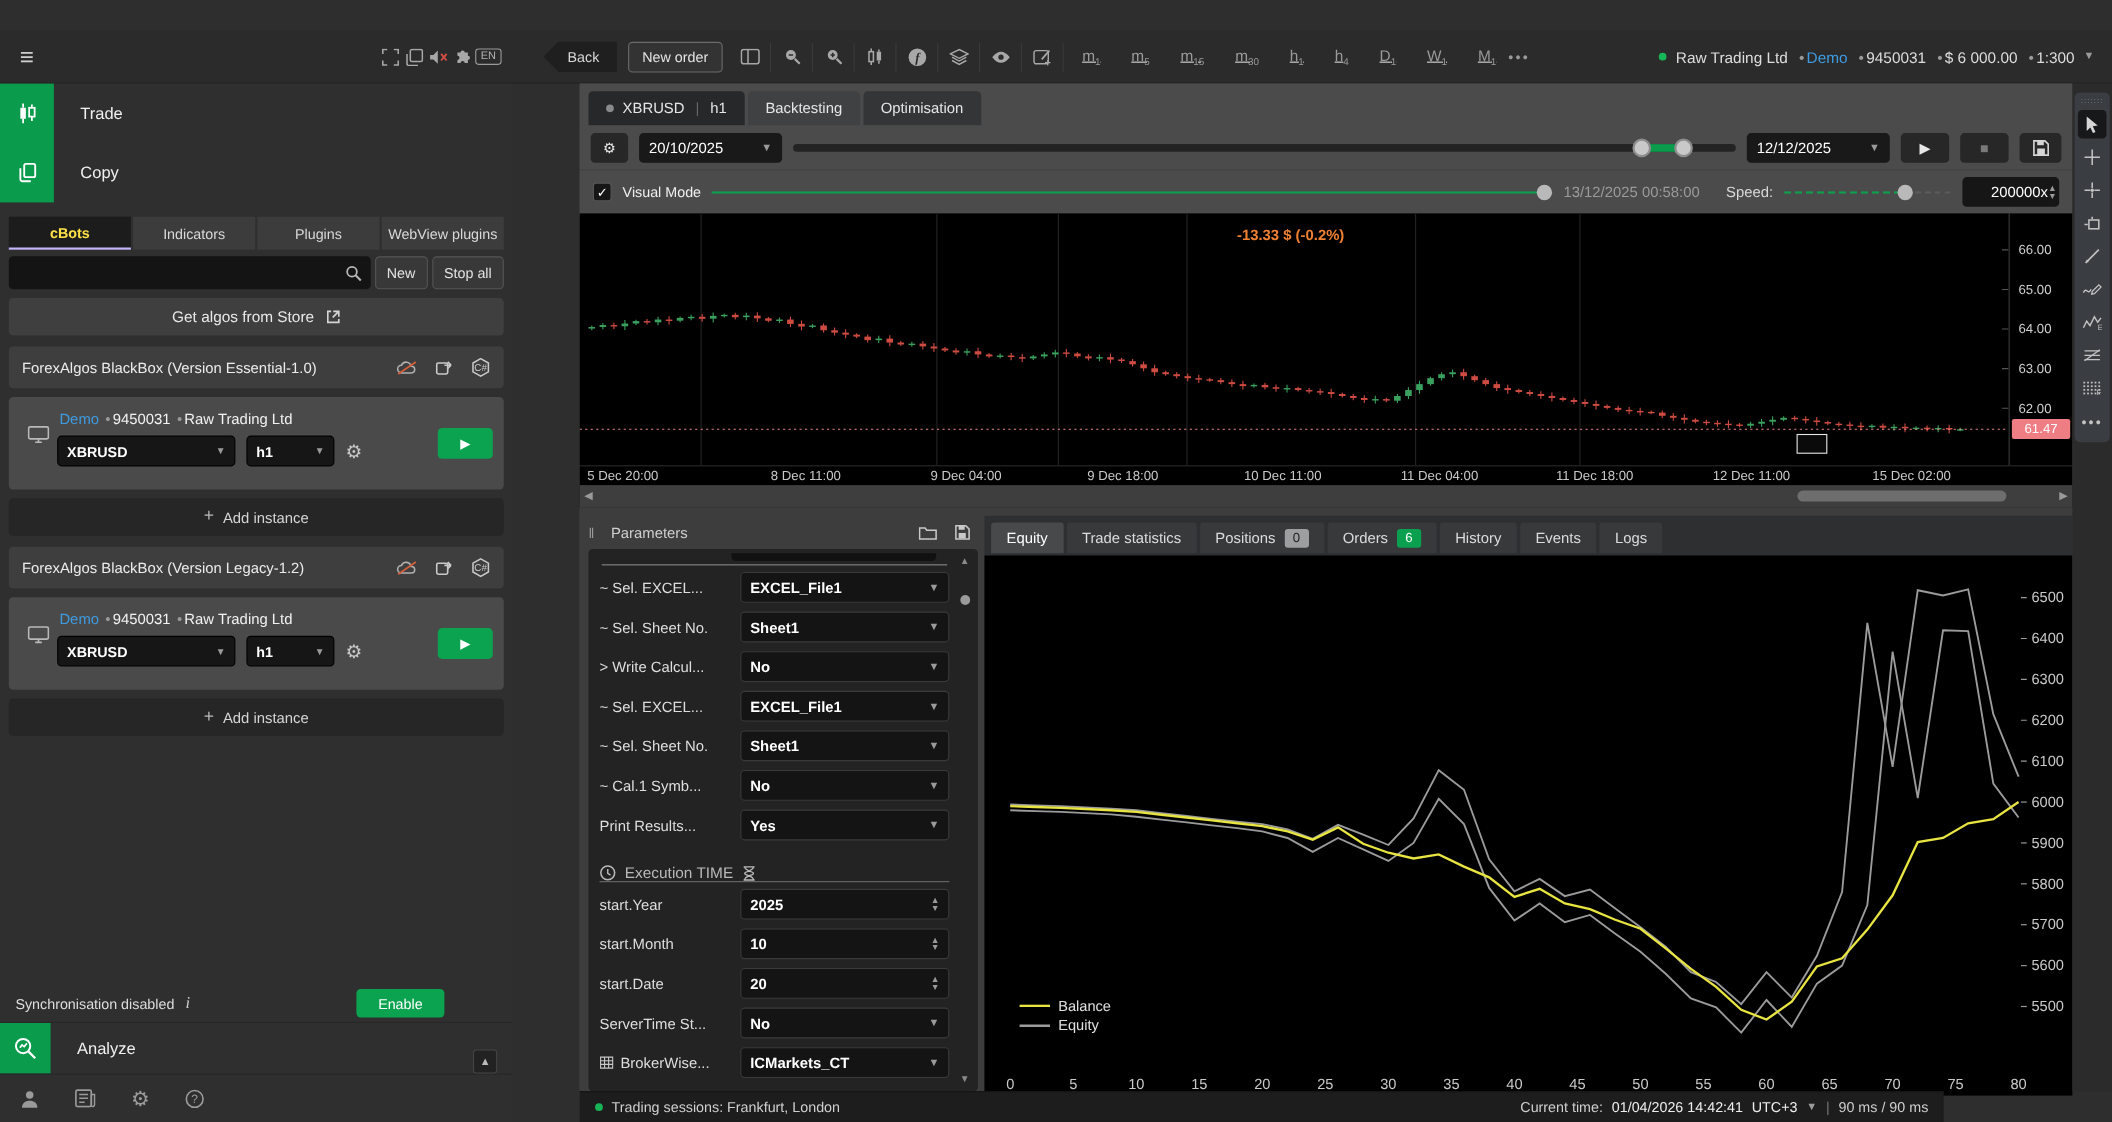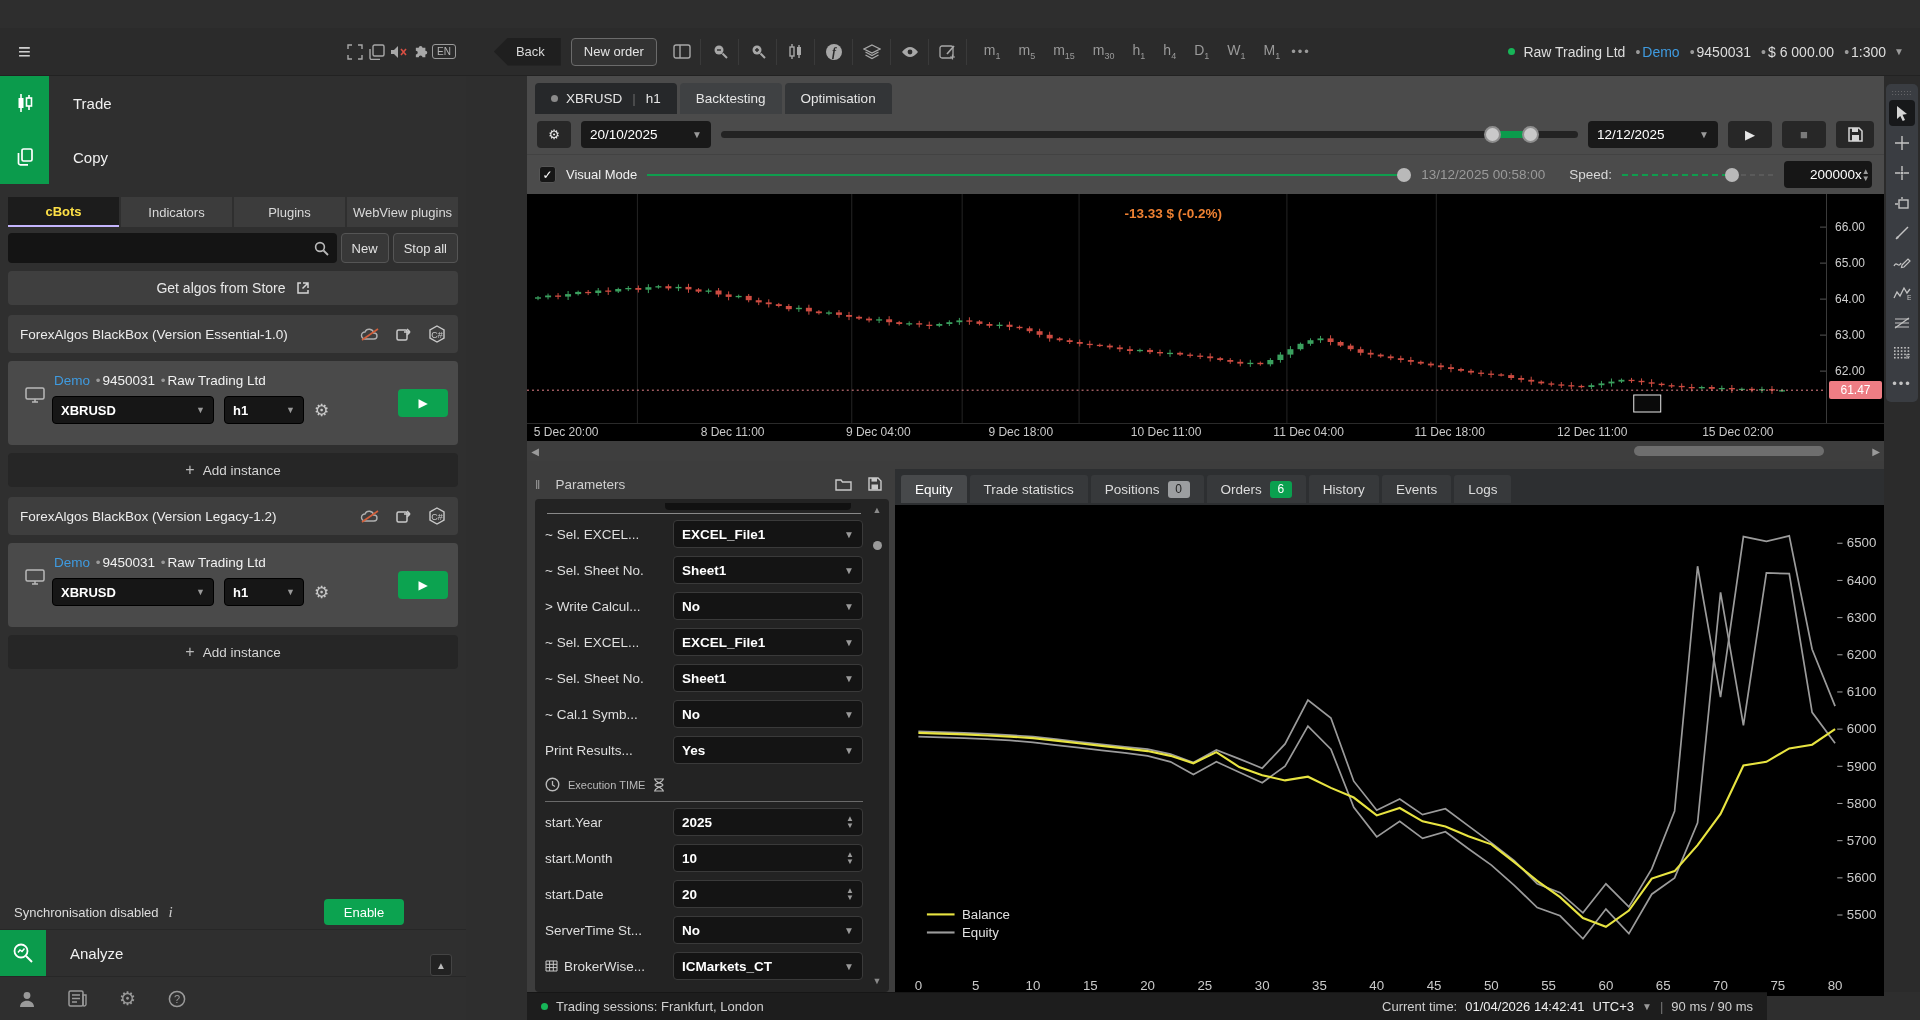--- a/index.html
+++ b/index.html
@@ -22,21 +22,21 @@
   .hamburger { width:26px; margin-left:18px; color:#cfcfcf; font-size:22px; line-height:10px; }
   .tb-sysicons { display:flex; margin-left:300px; align-items:center; }
   .tbicon { width:22px; height:22px; display:flex; align-items:center; justify-content:center; color:#a8a8a8; }
   .enbox { border:1px solid #9a9a9a; border-radius:3px; font-size:10px; padding:1px 4px; color:#b5b5b5; }
   .backbtn { margin-left:38px; height:28px; background:#1f1f1f; color:#d8d8d8; display:flex; align-items:center;
     padding:0 16px 0 22px; clip-path:polygon(14px 0,100% 0,100% 100%,14px 100%,0 50%); }
   .neworder { margin-left:10px; height:28px; border:1px solid #6b6b6b; border-radius:4px; background:#333;
     color:#e3e3e3; display:flex; align-items:center; padding:0 12px; }
   .tb-charticons { display:flex; gap:8px; margin-left:14px; align-items:center; }
   .tb-charticons .tbicon { width:30px; height:26px; border-right:1px solid #3a3a3a; padding-right:6px; }
-  .tfs { display:flex; gap:4px; margin-left:10px; align-items:flex-start; }
+  .tfs { display:flex; gap:14px; margin-left:10px; align-items:flex-start;text-decoration:underline; }
   .tf { color:#9a9a9a; font-size:14px; padding:2px 7px; }
   .tf sub { font-size:9px; }
   .tb-more { color:#9a9a9a; letter-spacing:2px; margin-left:4px; }
   .account { margin-left:auto; margin-right:16px; display:flex; align-items:center; gap:8px; font-size:14px; }
   .dot-green { width:7px; height:7px; border-radius:50%; background:#17b558; }
   .acc-sep::before { content:"•"; color:#9a9a9a; margin:0 2px; }
   .acc-demo { color:#3f9be0; }
   .caret { color:#9a9a9a; font-size:10px; }
 
   
@@ -149,21 +149,21 @@
   .p-grip { color:#9a9a9a; font-size:13px; letter-spacing:1px; }
   .p-headicons { margin-left:auto; margin-right:12px; display:flex; gap:16px; }
   .p-body { flex:1; background:#232323; border-radius:4px; margin-right:6px; position:relative; overflow:hidden;
     padding:4px 26px 0 10px; }
   .p-topsliver { height:7px; background:#111; border-radius:0 0 4px 4px; margin:0 12px 0 120px; }
   .p-topline { height:1px; background:#888; margin:3px 2px 2px 2px; }
   .prow { height:36px; display:flex; align-items:center; }
   .prow .plab { width:128px; color:#dedede; font-size:13.5px; white-space:nowrap; overflow:hidden; display:flex; gap:6px; align-items:center;}
   .prow .pctl { flex:1; height:28px; background:#141414; border:1px solid #3a3a3a; border-radius:4px; color:#fff;
     font-weight:bold; display:flex; align-items:center; justify-content:space-between; padding:0 8px; font-size:13.5px; }
-  .psection { height:34px; display:flex; align-items:center; gap:8px; color:#b9b9b9; font-size:11px;
+  .psection { height:34px; display:flex; align-items:flex-end; gap:8px; color:#b9b9b9; font-size:14px;
     border-bottom:1px solid #6a6a6a; margin-bottom:2px; }
   .p-scroll { position:absolute; right:6px; top:6px; bottom:6px; width:12px; display:flex; flex-direction:column; align-items:center; }
   .p-scroll .tri { color:#8a8a8a; font-size:9px; }
   .p-scroll .dotthumb { width:9px; height:9px; border-radius:50%; background:#9a9a9a; margin-top:26px; }
   .p-scroll .tri.down { margin-top:auto; }
 
   .results { flex:1; display:flex; flex-direction:column; background:#2d2f31; }
   .rtabs { flex:0 0 36px; display:flex; align-items:center; gap:3px; padding:4px 0 0 6px; }
   .rtab { height:28px; background:#37393b; color:#dcdcdc; display:flex; align-items:center; gap:8px;
     padding:0 14px; border-radius:3px 3px 0 0; font-size:13.5px; }

